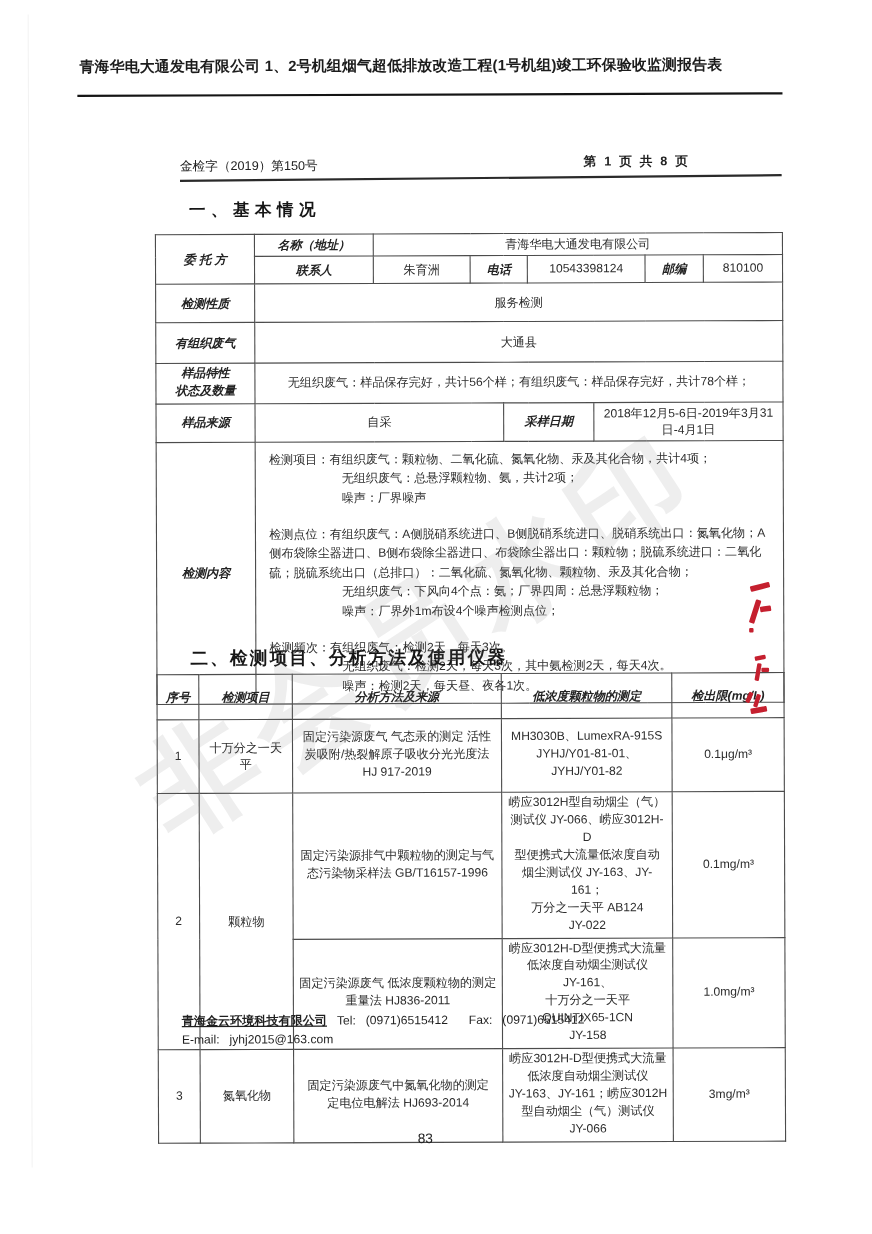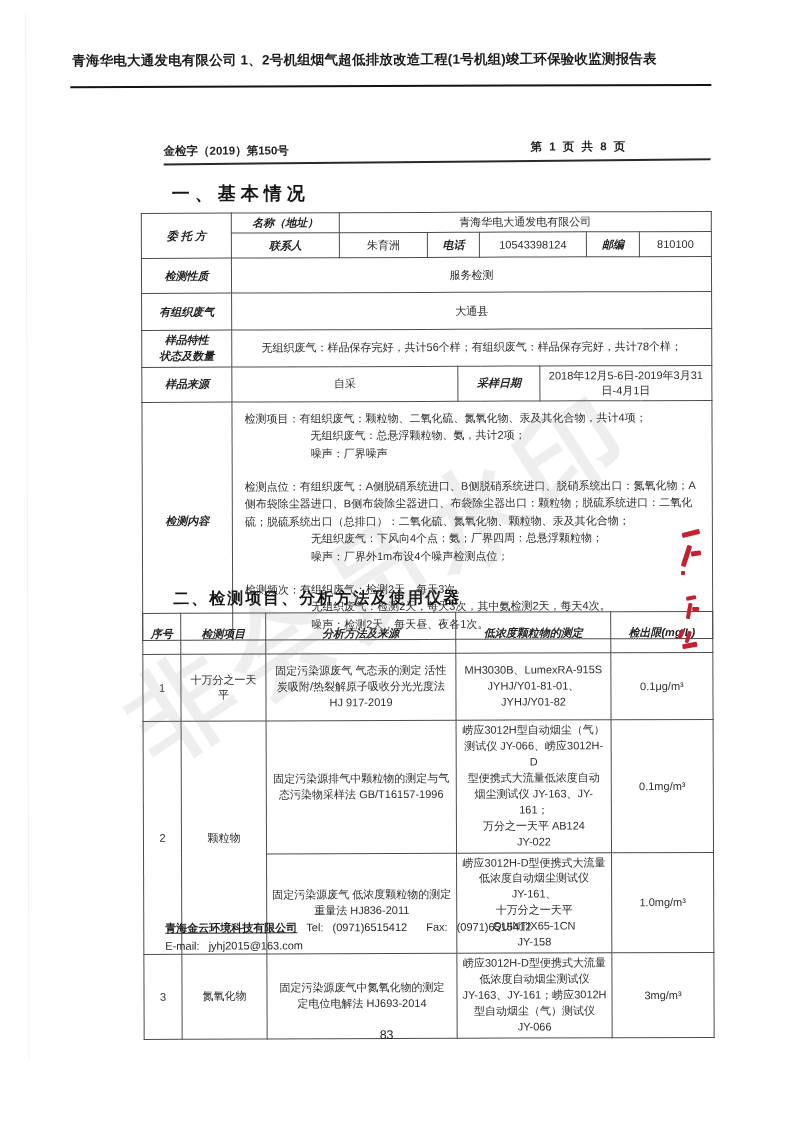--- a/index.html
+++ b/index.html
@@ -24,25 +24,25 @@
     pointer-events:none;
     z-index:5;
   }
 
   .header-title {
     position:absolute; left:74px; top:51px; width:650px;
     font-size:13.5px; font-weight:600; color:#1c1c1c; letter-spacing:0.2px;
   }
   .header-rule { position:absolute; left:72px; top:85px; width:641px; height:2px; background:#141414; }
 
-  .docnum { position:absolute; left:165px; top:143px; font-size:11.5px; font-weight:bold; color:#222; }
+  .docnum { position:absolute; left:165px; top:143px; font-size:11.5px; font-weight:normal; color:#222; }
   .pageind { position:absolute; left:532px; top:140px; font-size:11.5px; font-weight:bold; color:#222; letter-spacing:2px; }
   .docnum-underline { position:absolute; left:165px; top:161px; width:547px; height:1.5px; background:#2a2a2a; transform:rotate(-0.35deg); }
 
-  .sec1-title { position:absolute; left:173px; top:181px; font-size:18px; font-weight:bold; color:#161616; letter-spacing:5px; }
+  .sec1-title { position:absolute; left:173px; top:181px; font-size:15px; font-weight:bold; color:#161616; letter-spacing:5px; }
   .sec2-title { position:absolute; left:173px; top:588px; font-size:16px; font-weight:bold; color:#161616; letter-spacing:2px; }
 
   table { border-collapse:collapse; table-layout:fixed; }
   td {
     border:1px solid #4c4c4c;
     font-size:11px; color:#2d2d2d;
     text-align:center; vertical-align:middle;
     padding:2px 4px;
     overflow:hidden;
   }

